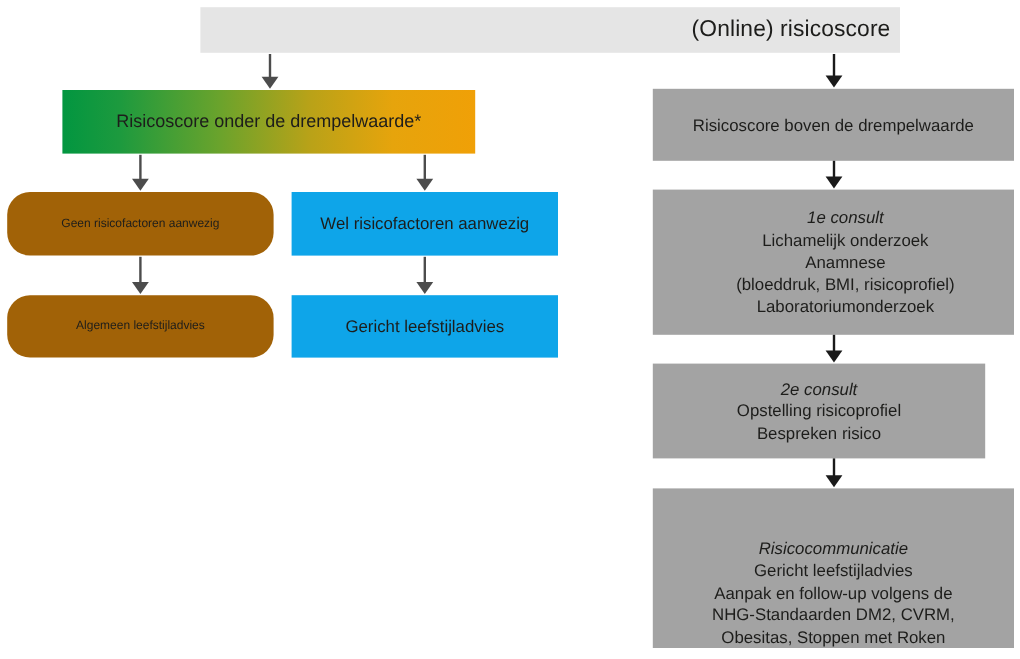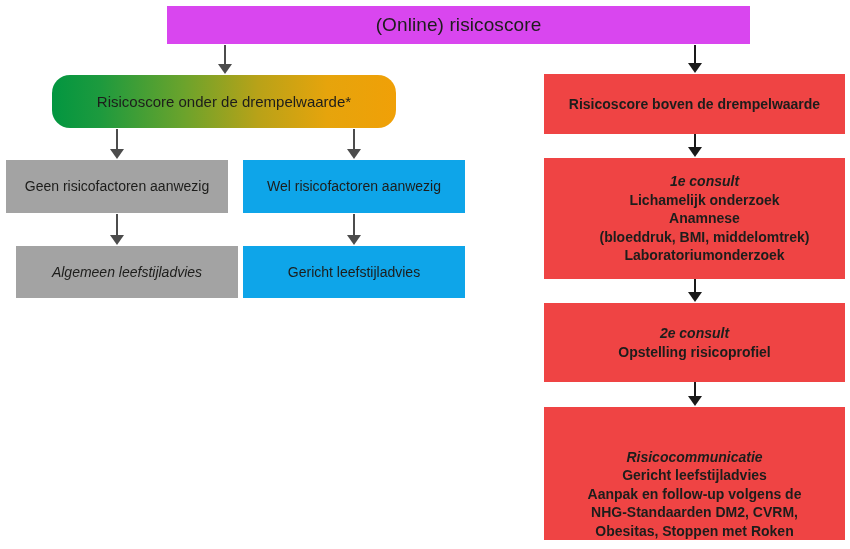--- a/index.html
+++ b/index.html
@@ -35,51 +35,51 @@
     padding: 0 8px;
     box-sizing: border-box;
   }
 
   
   #header-box {
     left: 167px;
     top: 6px;
     width: 583px;
     height: 38px;
-    background: #d946ef;
+    background: #e5e5e5;
     font-size: 19px;
     letter-spacing: .1px;
+    text-align: right;
   }
 
   
   #grad-box {
     left: 52px;
     top: 75px;
     width: 344px;
     height: 53px;
     background: linear-gradient(to right, #029640 0%, #1d9a3e 14%, #6aa32c 38%, #b9a218 60%, #e6a40c 80%, #f0a007 100%);
     font-size: 15px;
-    border-radius: 18px;
-  }
-
-  
-  .green { background: #a3a3a3; font-size: 14px; }
+  }
+
+  
+  .green { background: #a16207; font-size: 10px; border-radius: 19px; }
   #green-1 { left: 6px;  top: 160px; width: 222px; height: 53px; }
-  #green-2 { left: 16px;  top: 246px; width: 222px; height: 52px; font-style: italic; }
+  #green-2 { left: 6px;  top: 246px; width: 222px; height: 52px; }
 
   
   .orange { background: #0ea5e9; font-size: 14px; }
   #orange-1 { left: 243px; top: 160px; width: 222px; height: 53px; }
   #orange-2 { left: 243px; top: 246px; width: 222px; height: 52px; }
 
   
-  .red { background: #ef4444; font-size: 14px; font-weight: bold; }
+  .red { background: #a3a3a3; font-size: 14px; }
   #red-1 { left: 544px; top: 74px;  width: 301px; height: 60px; }
   #red-2 { left: 544px; top: 158px; width: 301px; height: 121px; padding-left: 20px; }
-  #red-3 { left: 544px; top: 303px; width: 301px; height: 79px; }
+  #red-3 { left: 544px; top: 303px; width: 277px; height: 79px; }
   #red-4 { left: 544px; top: 407px; width: 301px; height: 133px; align-items: flex-end; }
 
   .ital { font-style: italic; }
 
   
   .conn {
     position: absolute;
     pointer-events: none;
   }
   .conn .stem {
@@ -171,34 +171,35 @@
   <div class="conn dark" style="left:688px; top:134px; width:14px; height:23px;">
     <div class="stem"></div>
     <div class="head"></div>
   </div>
 
   <div class="node red" id="red-2">
     <div class="txt">
       <div class="ital">1e consult</div>
       <div>Lichamelijk onderzoek</div>
       <div>Anamnese</div>
-      <div>(bloeddruk, BMI, middelomtrek)</div>
+      <div>(bloeddruk, BMI, risicoprofiel)</div>
       <div>Laboratoriumonderzoek</div>
     </div>
   </div>
 
   <div class="conn dark" style="left:688px; top:279px; width:14px; height:23px;">
     <div class="stem"></div>
     <div class="head"></div>
   </div>
 
   <div class="node red" id="red-3">
     <div class="txt">
       <div class="ital">2e consult</div>
       <div>Opstelling risicoprofiel</div>
+      <div>Bespreken risico</div>
     </div>
   </div>
 
   <div class="conn dark" style="left:688px; top:382px; width:14px; height:24px;">
     <div class="stem"></div>
     <div class="head"></div>
   </div>
 
   <div class="node red" id="red-4">
     <div class="txt">

